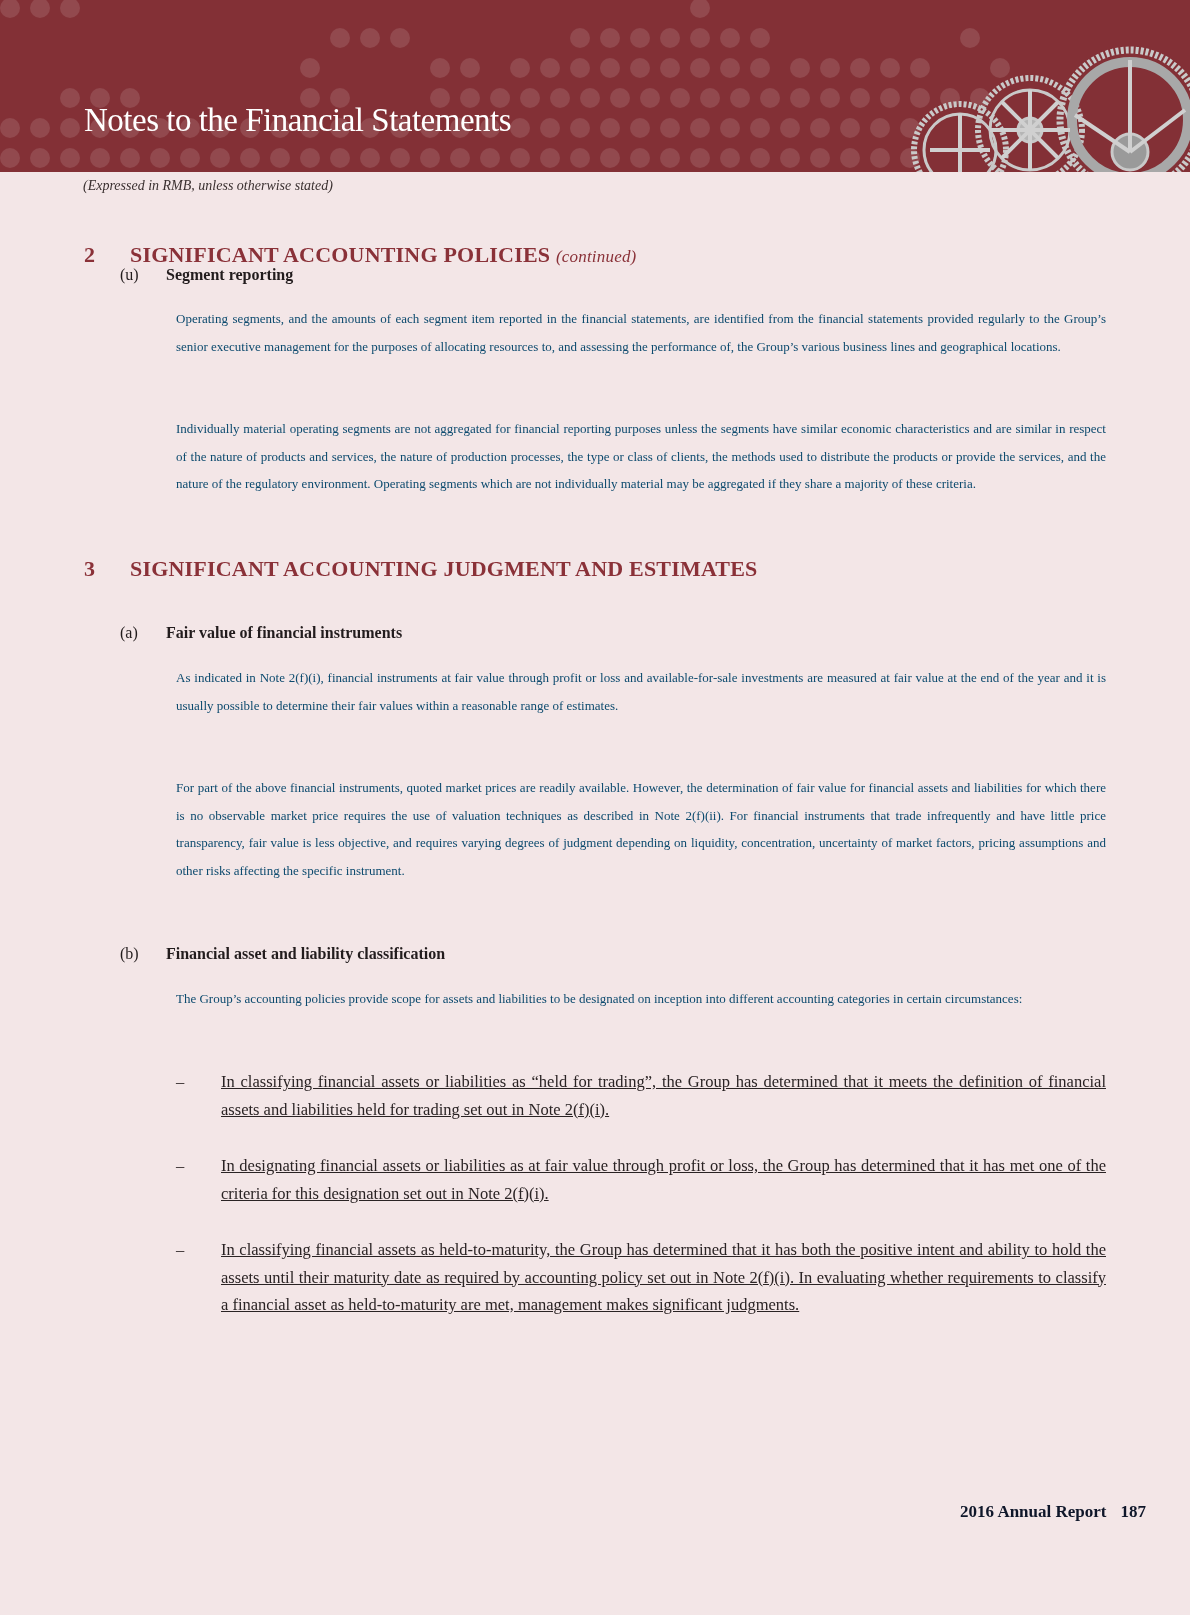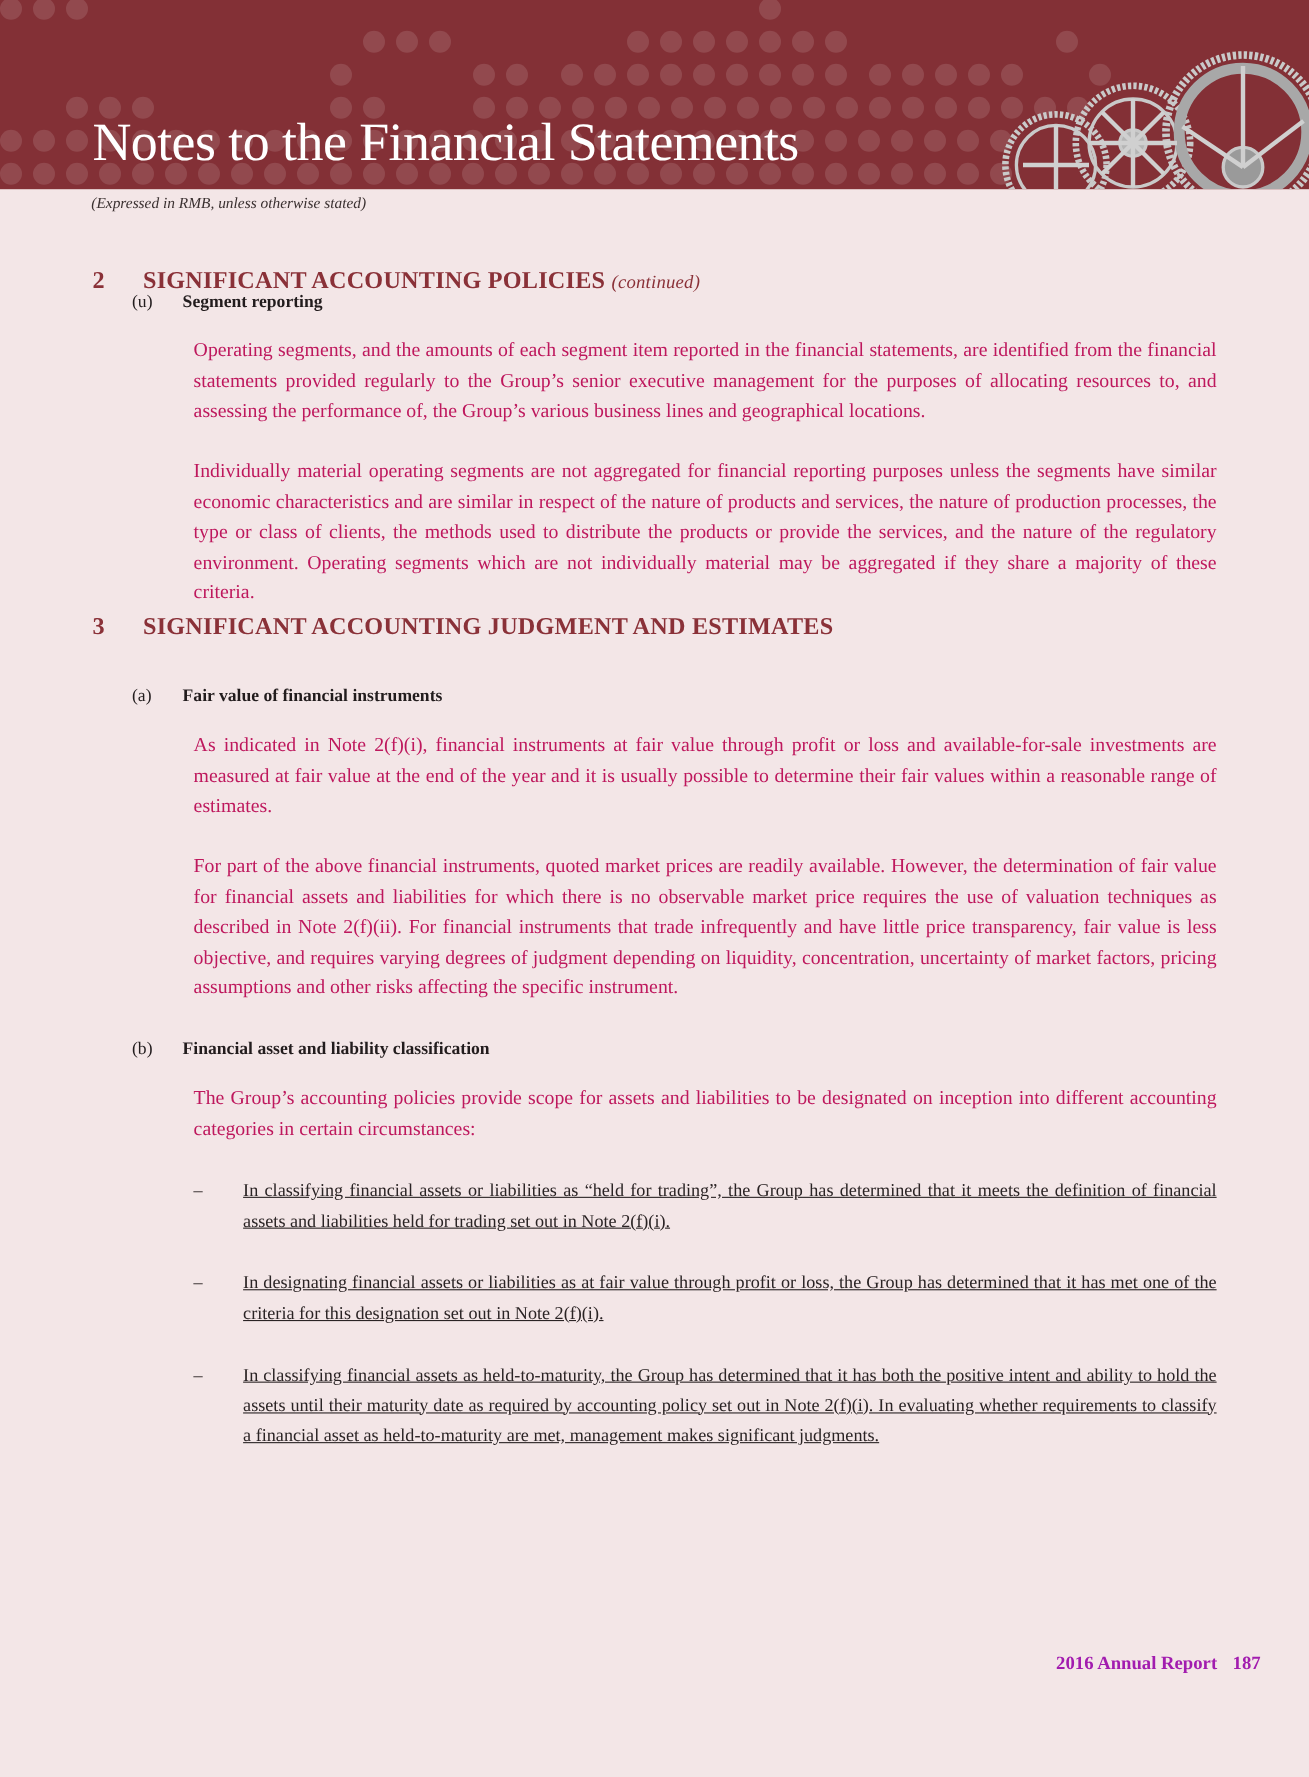--- a/index.html
+++ b/index.html
@@ -9,21 +9,21 @@
     font-family:"Liberation Serif","DejaVu Serif",serif;
     color:#2a2324;
   }
   .banner {
     position:absolute; left:0; top:0; width:1190px; height:172px;
     background:#833036; overflow:hidden;
   }
   .banner svg.dots { position:absolute; left:0; top:0; }
   .banner-title {
     position:absolute; left:84px; top:104px;
-    font-size:49px; color:#ffffff; letter-spacing:-0.5px;
+    font-size:33px; color:#ffffff; letter-spacing:-0.5px;
     font-family:"Liberation Serif","DejaVu Serif",serif;
     line-height:1;
   }
   .gears { position:absolute; right:0; top:40px; }
   .subtitle {
     position:absolute; left:83px; top:178px;
     font-style:italic; font-size:14px; color:#3a3030;
   }
   .sec-head {
     position:absolute; left:84px;
@@ -32,32 +32,32 @@
   }
   .sec-head .num { display:inline-block; width:46px; }
   .sec-head .cont { font-style:italic; font-weight:normal; font-size:17px; }
   .sub-head {
     position:absolute; left:120px;
     font-size:16px; font-weight:bold; color:#221c1d;
   }
   .sub-head .lbl { display:inline-block; width:46px; font-weight:normal; }
   .para {
     position:absolute; left:176px; width:930px;
-    font-size:18px; line-height:27.5px; text-align:justify;
-    color:#be185d;
+    font-size:13px; line-height:27.5px; text-align:justify;
+    color:#0c4a6e;
   }
   .bullet {
     position:absolute; left:176px; width:930px;
     font-size:16.5px; line-height:27.5px;
   }
   .bullet .dash { position:absolute; left:0; top:0; }
   .bullet .btext { position:absolute; left:45px; width:885px; text-align:justify;text-decoration:underline; }
   .footer {
     position:absolute; right:44px; top:1502px;
-    font-size:17px; font-weight:bold; color:#a21caf;
+    font-size:17px; font-weight:bold; color:#0f172a;
   }
   .footer .page { margin-left:14px; }
 </style>
 </head>
 <body>
 
 <div class="banner">
   <svg class="dots" width="1190" height="172" id="dots">
       <circle cx="10" cy="8" r="10" fill="#ffffff" fill-opacity="0.12"></circle>
       <circle cx="40" cy="8" r="10" fill="#ffffff" fill-opacity="0.12"></circle>

